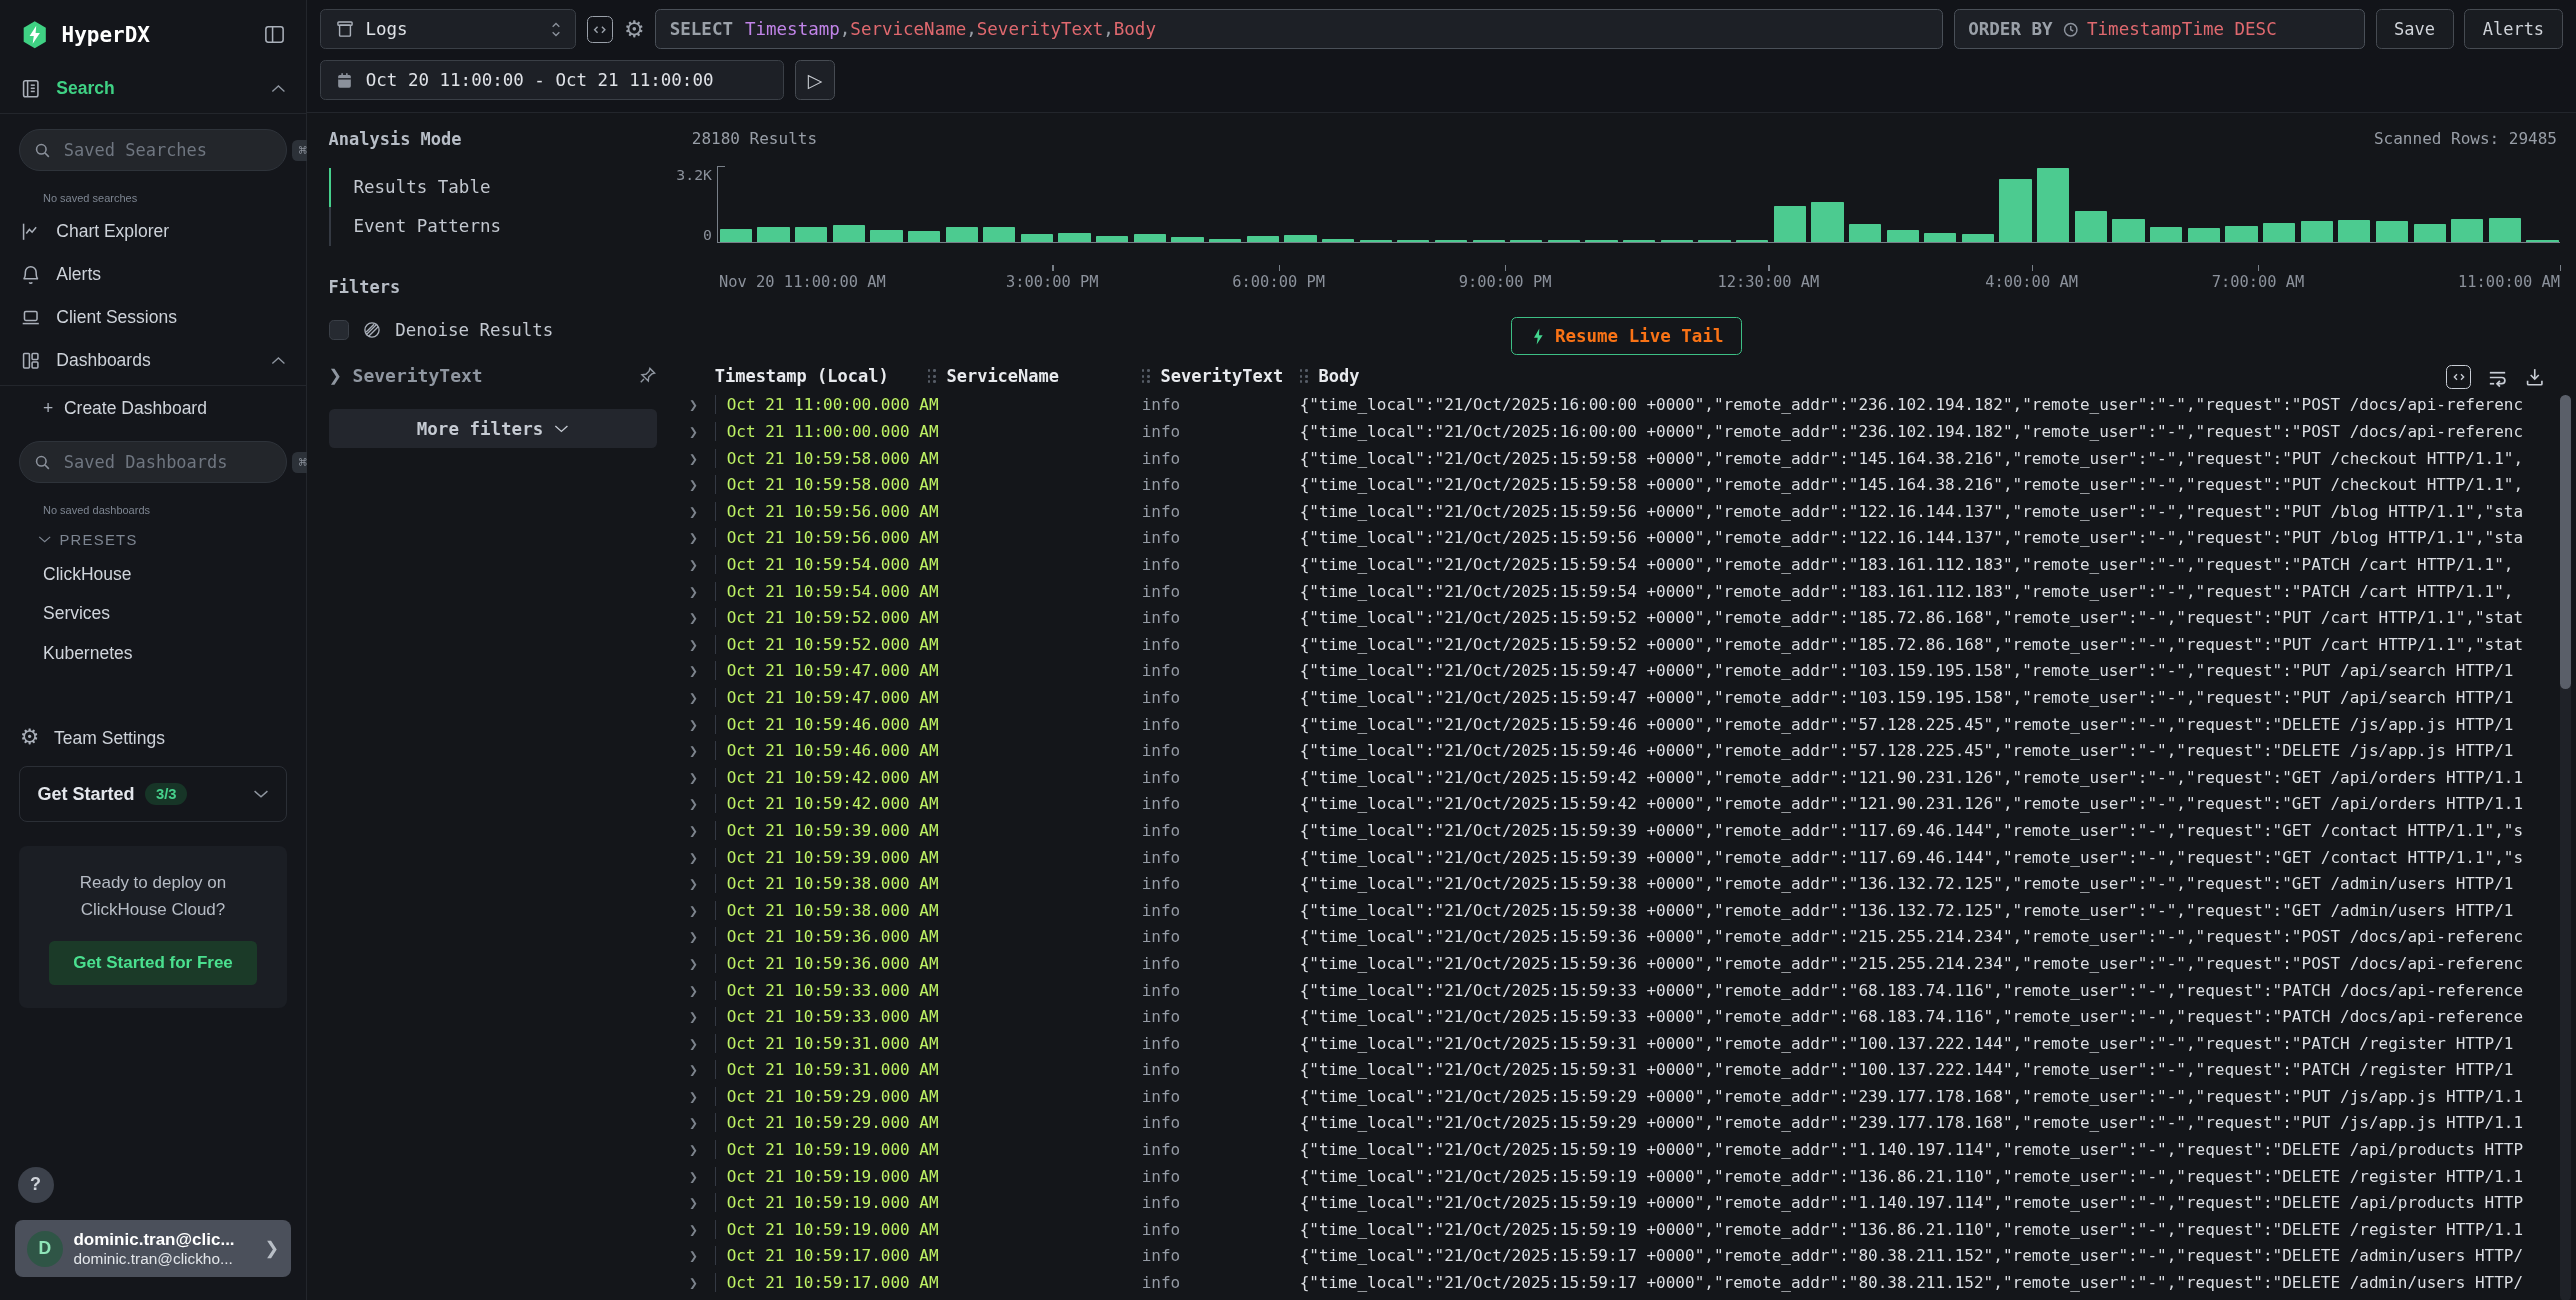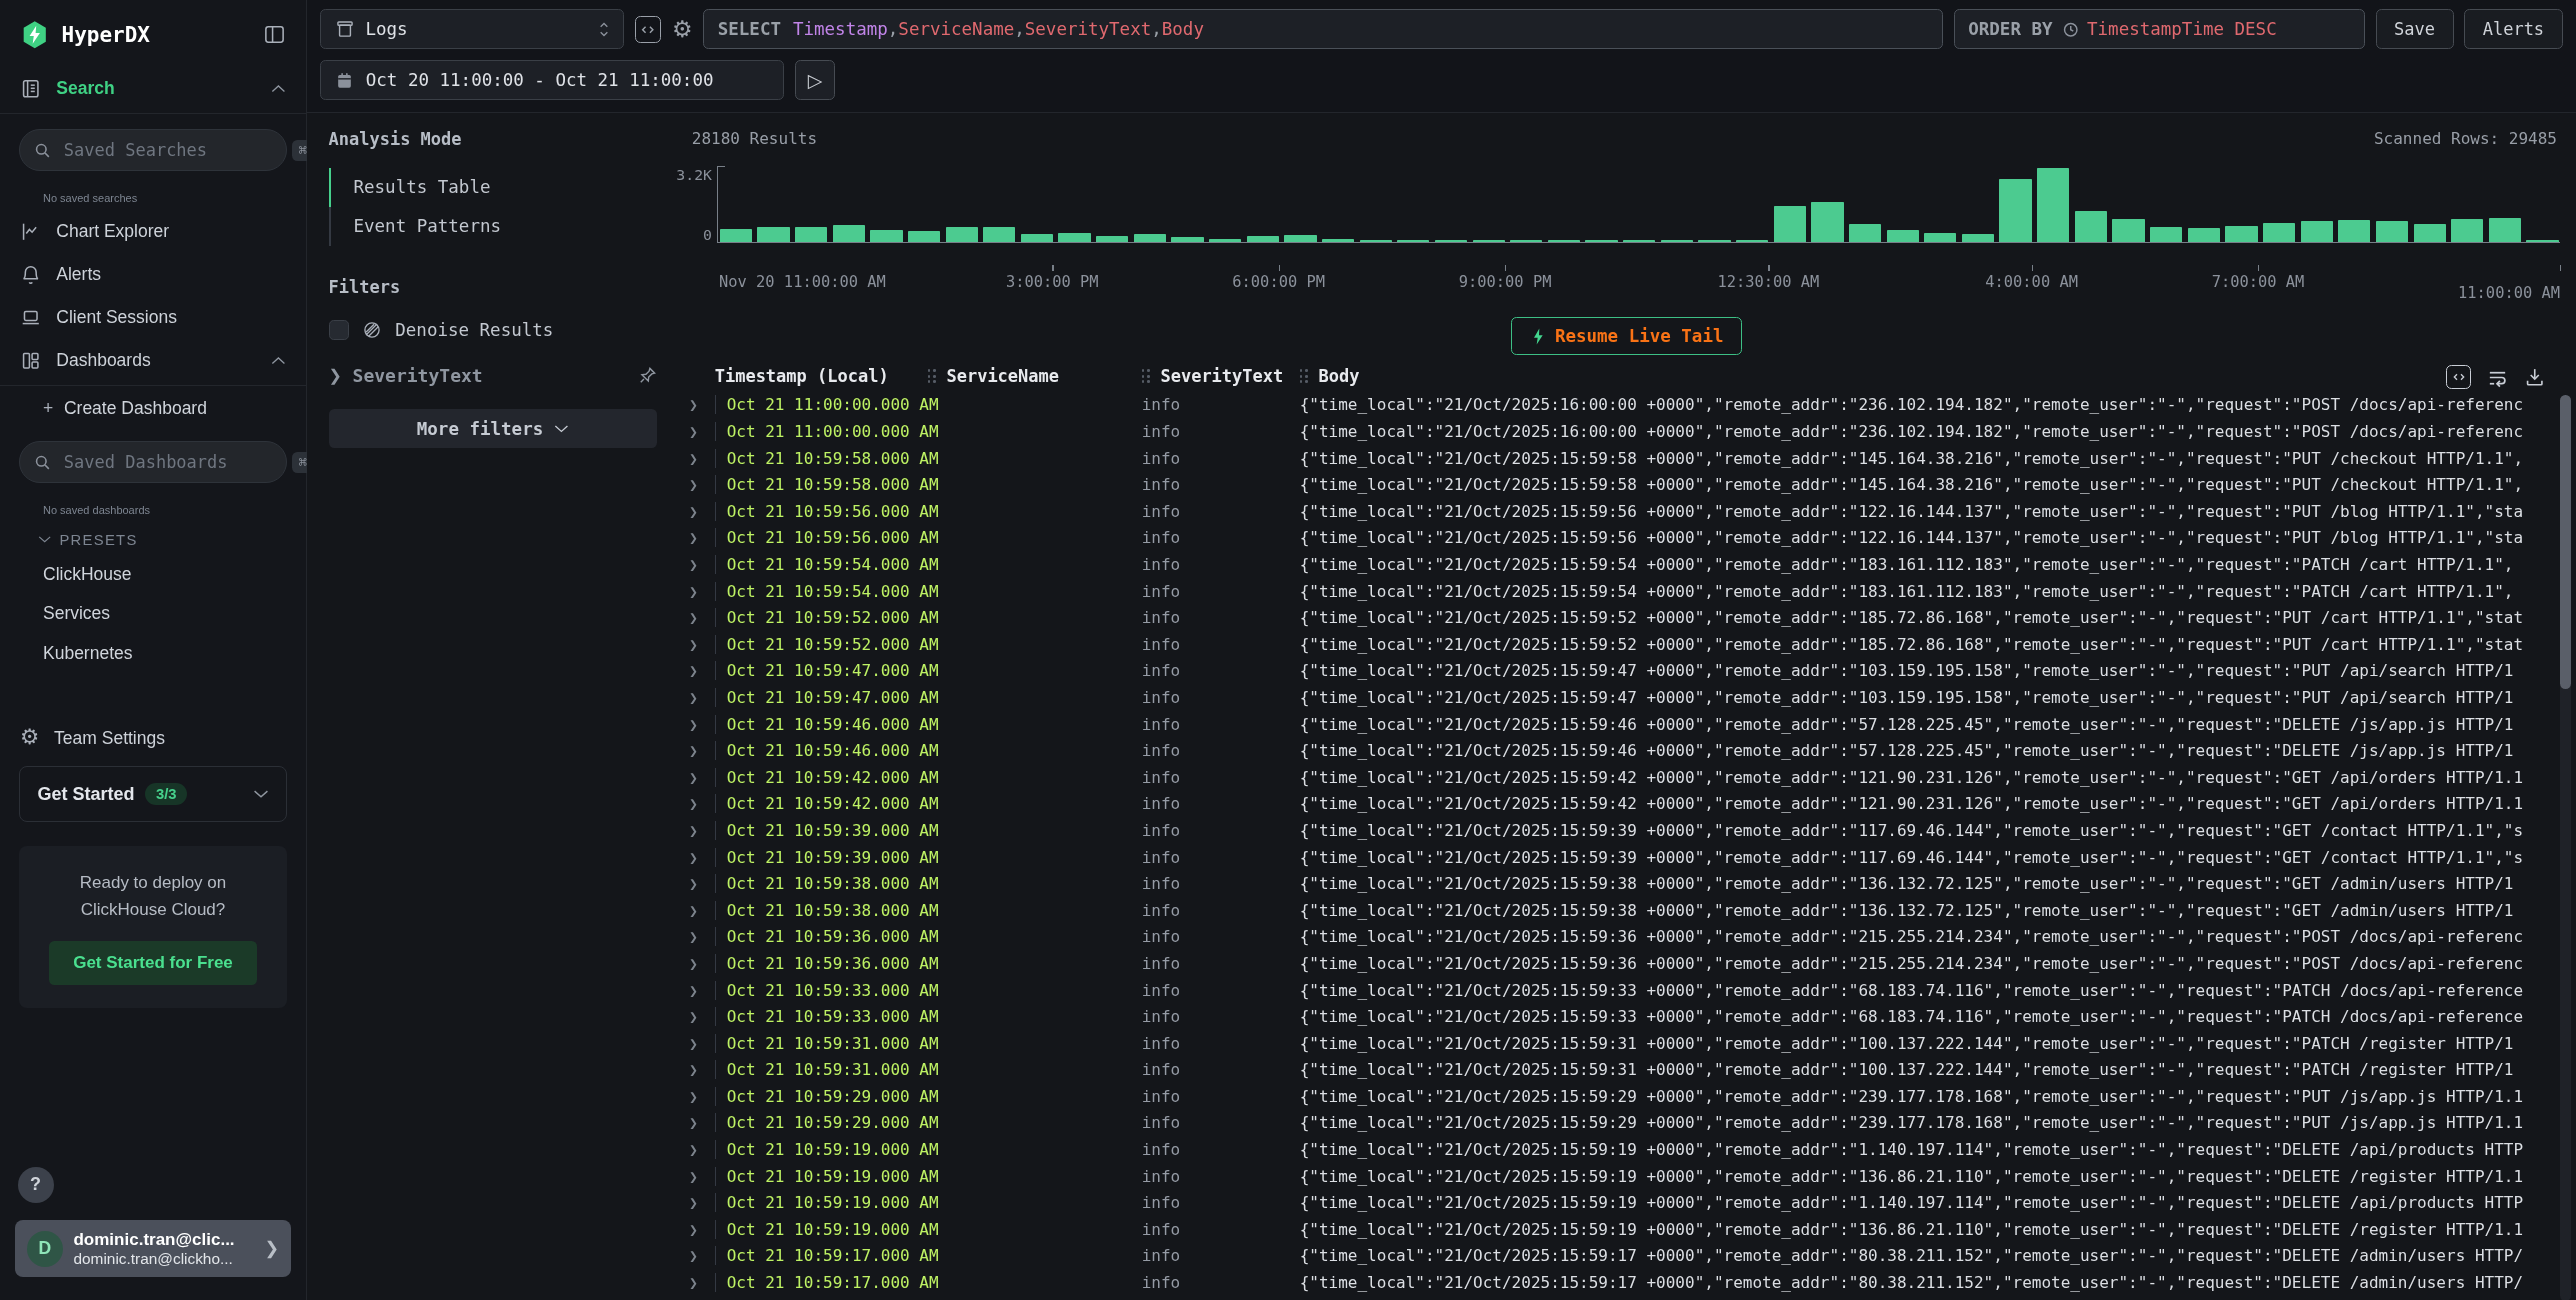--- a/index.html
+++ b/index.html
@@ -47,21 +47,21 @@
   .user-names{flex:1;min-width:0}
   .user-name{font-weight:bold;color:#fff;font-size:17px;white-space:nowrap;overflow:hidden}
   .user-email{color:#e3e6ea;font-size:15.4px;white-space:nowrap;overflow:hidden}
   .user-chev{color:#b9bfc7;font-size:17.5px}
 
   
   .main{flex:1;display:flex;flex-direction:column;min-width:0;background:var(--bg)}
   .topbar{background:var(--bg2);padding:9.4px 13.4px 6.7px 13.4px;display:flex;gap:10.7px;align-items:center}
   .searchbar{background:var(--bg2);padding:4px 13.4px 12px 13.4px;display:flex;gap:10.7px;align-items:center;border-bottom:0.7px solid var(--border)}
   .inputbox{background:var(--panel);border:0.7px solid var(--border2);border-radius:5.4px;height:40px;display:flex;align-items:center;font-family:var(--mono);font-size:17.5px;padding:0 13.4px}
-  .src-select{width:304px;gap:10.7px;cursor:pointer}
+  .src-select{width:256px;gap:10.7px;cursor:pointer}
   .src-select .lbl{flex:1;color:#dfe2e7}
   .iconbtn{color:#9aa0a9;background:transparent;border:none;padding:0;cursor:pointer}
   .code-boxed{border:1.3px solid #9aa0a9;border-radius:5.4px;padding:3.4px}
   .query-input{flex:1;gap:0;border-color:var(--border3);white-space:nowrap;overflow:hidden}
   .kw{color:#9aa0a8;font-weight:bold;margin-right:12px}
   .orderby{width:411px;border-color:var(--border3);white-space:nowrap;overflow:hidden}
   .orderby .kw{margin-right:9px}
   .orderby .icn{margin-right:8px}
   .btn{background:#191c21;border:0.7px solid #464b52;border-radius:5.4px;color:#d0d4da;font-family:var(--mono);font-size:17px;height:40px;padding:0 17.5px;cursor:pointer}
   .lucene-input{flex:1;gap:9.4px}
@@ -458,21 +458,21 @@
             <span class="xtick-label" style="left: 30.4%; transform: translateX(-50%);">6:00:00 PM</span>
             <span class="xtick-mark" style="left: 42.7%;"></span>
             <span class="xtick-label" style="left: 42.7%; transform: translateX(-50%);">9:00:00 PM</span>
             <span class="xtick-mark" style="left: 57%;"></span>
             <span class="xtick-label" style="left: 57%; transform: translateX(-50%);">12:30:00 AM</span>
             <span class="xtick-mark" style="left: 71.3%;"></span>
             <span class="xtick-label" style="left: 71.3%; transform: translateX(-50%);">4:00:00 AM</span>
             <span class="xtick-mark" style="left: 83.6%;"></span>
             <span class="xtick-label" style="left: 83.6%; transform: translateX(-50%);">7:00:00 AM</span>
             <span class="xtick-mark" style="left: 100%;"></span>
-            <span class="xtick-label" style="left: 100%; transform: translateX(-100%); margin-top: 11px;">11:00:00 AM</span>
+            <span class="xtick-label" style="left: 100%; transform: translateX(-100%);">11:00:00 AM</span>
           </div>
 
         <div class="livetail-row">
           <button class="livetail-btn">
             <span>
                 <svg width="16" height="19" viewBox="0 0 24 28" fill="#43d68f">
                   <path d="M14 2 6 16 h5.5 L10 26 19 12 h-5.5 Z"></path>
                 </svg>
               </span>
             <span>Resume Live Tail</span>

